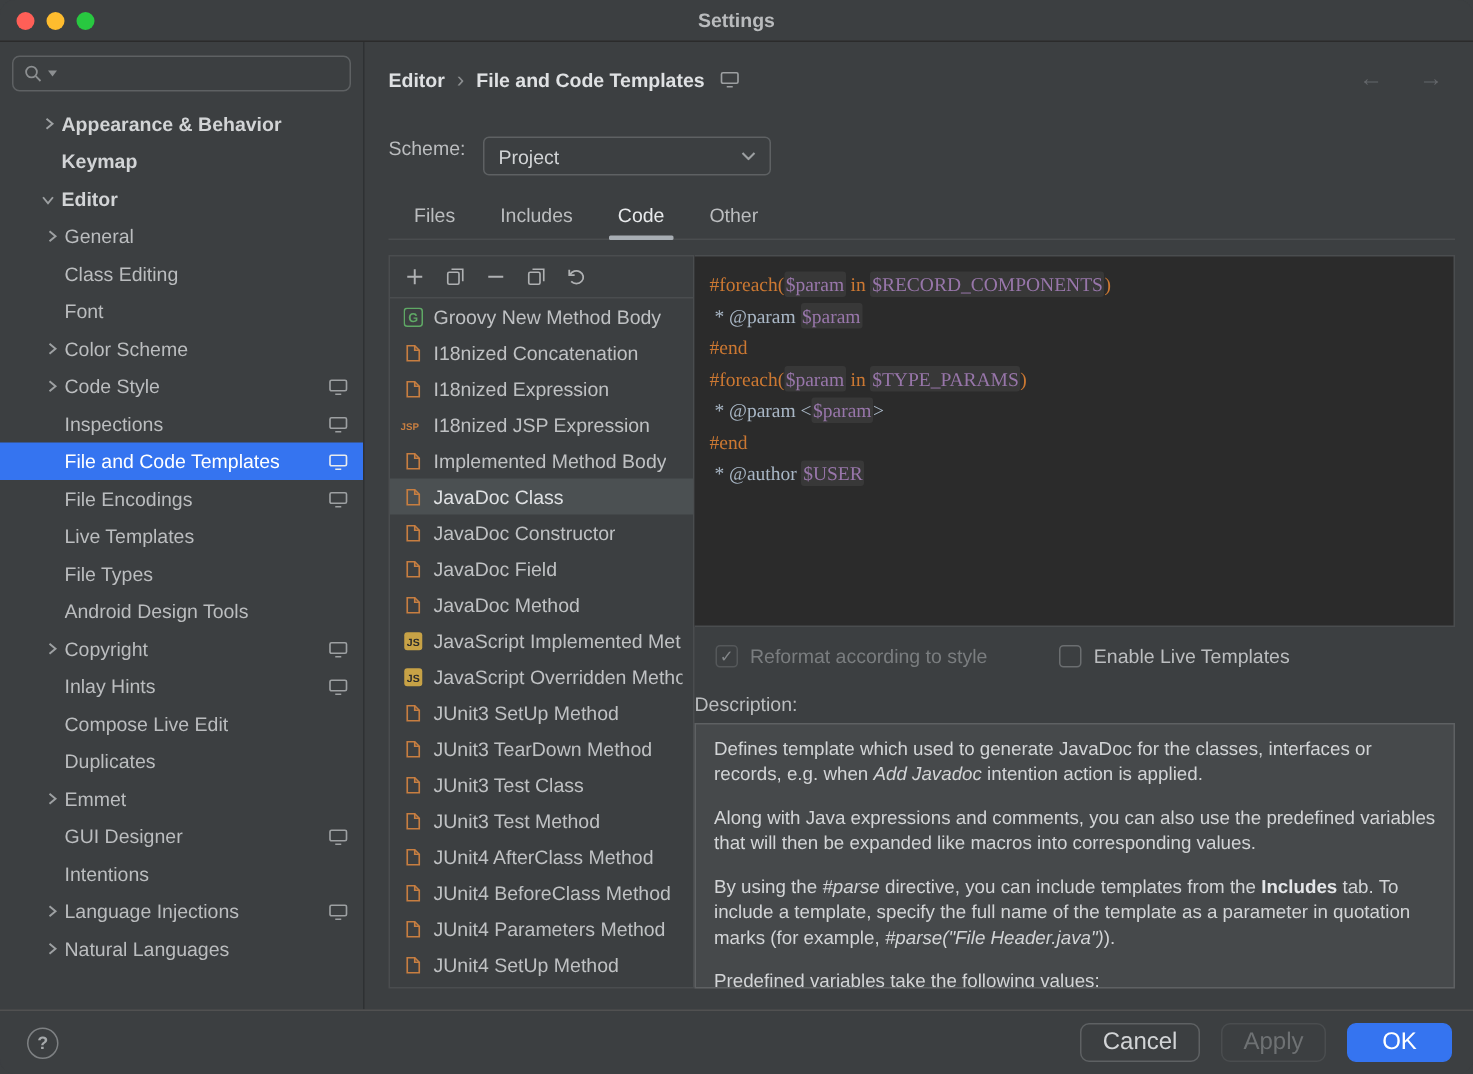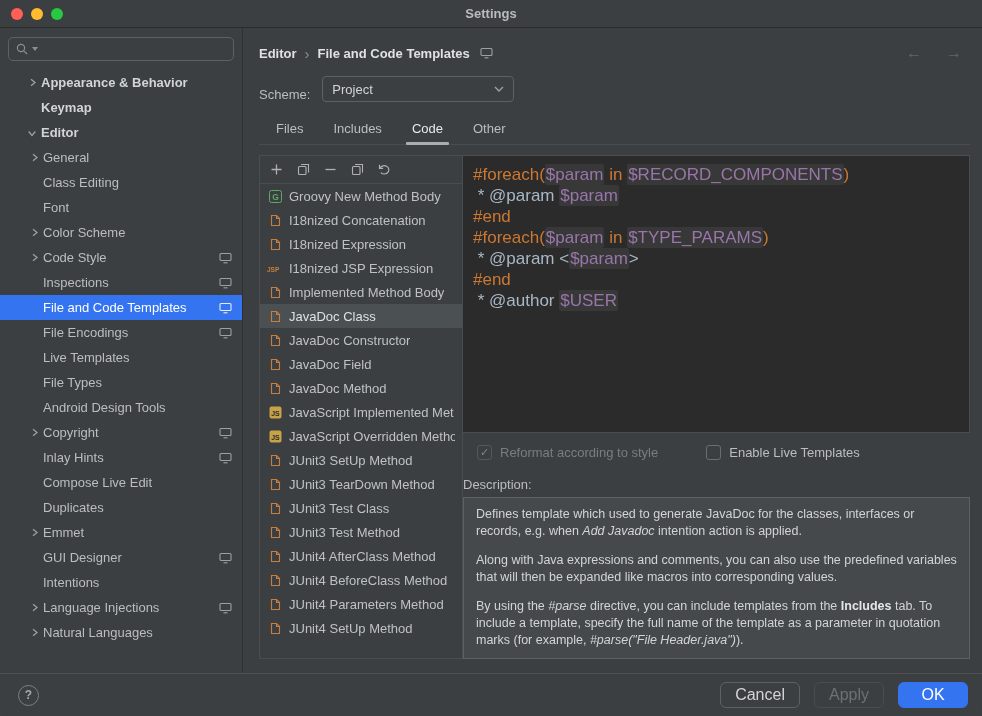--- a/index.html
+++ b/index.html
@@ -38,21 +38,21 @@
 
   
   .main { flex:1; display:flex; flex-direction:column; min-width:0; padding:12px 12px 14px 16px; }
   .breadcrumb-row { display:flex; align-items:center; gap:8px; height:26px; flex:none; }
   .crumb { font-weight:bold; color:#DFE1E3; }
   .crumb-sep { color:#8C8F91; font-size:15px; }
   .bc-icon { display:inline-flex; margin-left:2px; }
   .spacer { flex:1; }
   .nav-arrow { color:#63666A; font-size:16px; padding:0 8px; }
 
-  .scheme-row { display:flex; align-items:flex-end; margin-top:10px; height:26px; flex:none; }
+  .scheme-row { display:flex; align-items:flex-start; margin-top:25px; height:26px; flex:none; }
   .scheme-label { color:#BBBDBF; margin-right:12px; }
   .dropdown { width:192px; height:26px; border:1px solid #5E6163; border-radius:4px; background:#3C3F41; display:flex; align-items:center; padding:0 9px; color:#D2D4D6; }
   .dd-chevron { margin-left:auto; display:inline-flex; }
 
   .tabs { display:flex; margin-top:14px; border-bottom:1px solid #4A4D4F; flex:none; padding-left:2px; }
   .tab { padding:5px 15px 8px 15px; color:#BBBDBF; position:relative; cursor:default; }
   .tab.selected { color:#E8EAEC; }
   .tab.selected::after { content:""; position:absolute; left:9px; right:9px; bottom:-1px; height:3px; background:#A7ADB3; border-radius:1px; }
 
   .panel { flex:1; display:flex; margin-top:10px; min-height:0; }
@@ -60,21 +60,21 @@
   .list-toolbar { height:28px; flex:none; display:flex; align-items:center; gap:5px; padding:0 5px; border-bottom:1px solid #4A4D4F; }
   .tb-btn { width:22px; height:22px; display:inline-flex; align-items:center; justify-content:center; border-radius:3px; }
   .tpl-list { flex:1; overflow:hidden; }
   .tpl-row { height:24px; display:flex; align-items:center; gap:6px; padding:0 7px; white-space:nowrap; }
   .tpl-row.selected { background:#4B5052; }
   .tpl-icon { width:16px; flex:none; display:inline-flex; justify-content:center; }
   .tpl-label { overflow:hidden; color:#BFC1C3; }
   .tpl-row.selected .tpl-label { color:#DFE1E3; }
 
   .right-panel { flex:1; display:flex; flex-direction:column; min-width:0; min-height:0; }
-  .code-editor { height:278px; flex:none; background:#2B2B2B; border:1px solid #4A4D4F; border-left:none; padding:8px 10px; font-family:Liberation Sans, sans-serif; font-size:17px; line-height:21px; overflow:hidden; }
+  .code-editor { height:248px; flex:none; background:#2B2B2B; border:1px solid #4A4D4F; border-left:none; padding:8px 10px; font-family:Liberation Serif, serif; font-size:13px; line-height:21px; overflow:hidden; }
   .code-line { white-space:pre; }
   .tok-d { color:#CC7832; }
   .tok-v { color:#9876AA; background:#383838; border-radius:2px; padding:1px 1px; }
   .tok-p { color:#A9B7C6; }
 
   .options-row { flex:none; display:flex; align-items:center; margin-top:8px; padding-left:14px; gap:48px; height:22px; }
   .opt { display:inline-flex; align-items:center; gap:8px; cursor:default; }
   .cb { width:15px; height:15px; border:1px solid #6B6E70; border-radius:3px; display:inline-flex; align-items:center; justify-content:center; font-size:11px; color:transparent; background:#3C3F41; flex:none; }
   .opt.disabled { color:#7A7D7F; }
   .opt.disabled .cb { border-color:#55585A; color:#84878A; }

